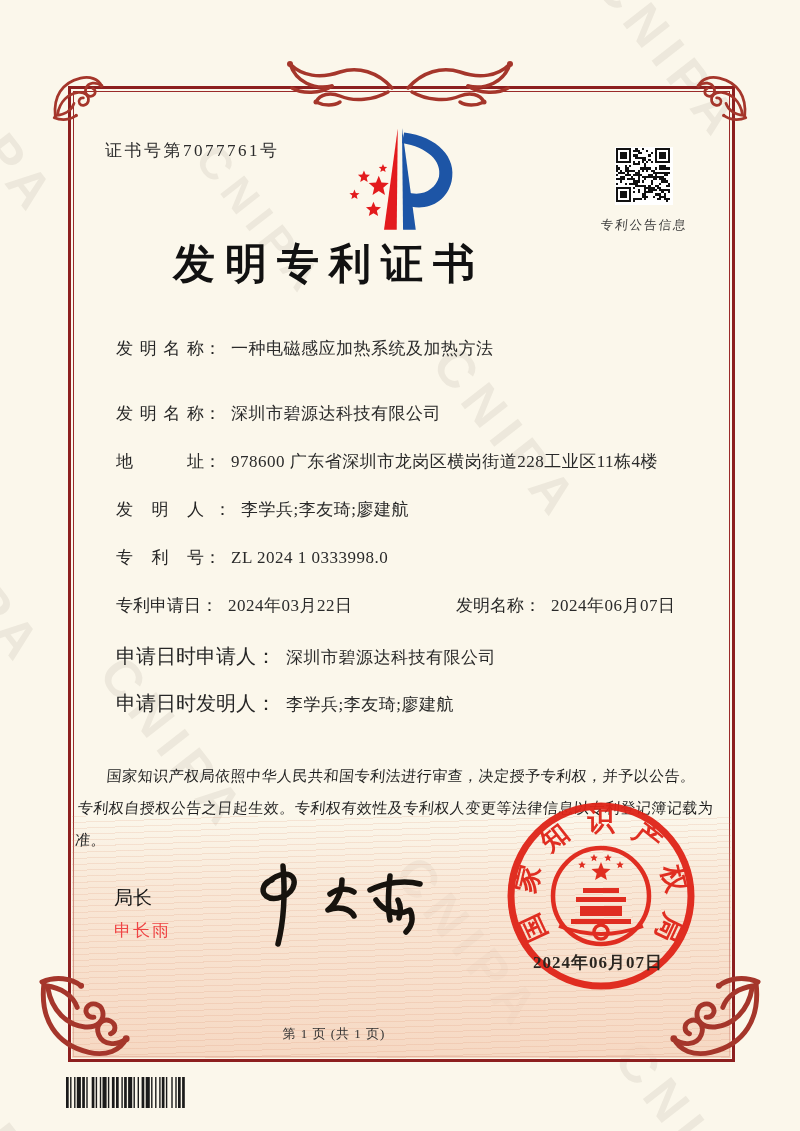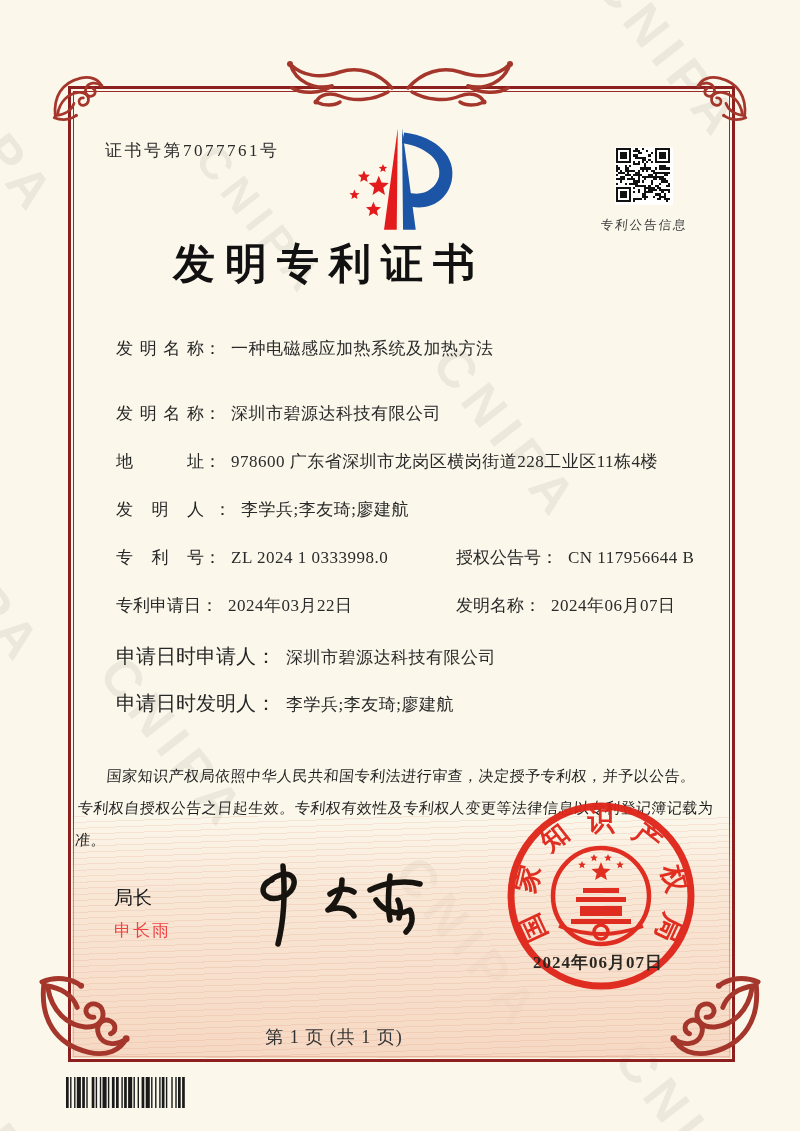--- a/index.html
+++ b/index.html
@@ -62,21 +62,21 @@
   .statement .l1{text-indent:26px;}
   
   .director-title{position:absolute;left:114px;top:885px;font-family:"Liberation Sans","DejaVu Sans",sans-serif;font-size:19px;color:#141414;}
   .director-name{position:absolute;left:114px;top:919px;font-family:"Liberation Sans","DejaVu Sans",sans-serif;font-size:17px;color:#ef4444;letter-spacing:2px;}
   .signature{position:absolute;left:238px;top:858px;}
   
   .seal{position:absolute;left:501px;top:796px;}
   .seal-arc-char{font-size:27px;font-weight:700;fill:#df2418;font-family:"Liberation Serif",serif;}
   .seal-date{font-size:17px;font-weight:600;fill:#201c17;letter-spacing:1px;font-family:"Liberation Serif",serif;}
   
-  .page-no{position:absolute;left:0;top:1025px;width:668px;text-align:center;font-size:18px;color:#333;letter-spacing:1px;}
+  .page-no{position:absolute;left:0;top:1025px;width:668px;text-align:center;font-size:13px;color:#333;letter-spacing:1px;}
   .barcode{position:absolute;left:66px;top:1077px;}
   .ornaments{position:absolute;left:0;top:0;pointer-events:none;}
 </style>
 </head>
 <body>
 
 <div class="wm" style="left:-55px;top:30px">CNIPA</div>
 <div class="wm" style="left:630px;top:-45px">CNIPA</div>
 <div class="wm" style="left:225px;top:135px;font-size:44px">CNIPA</div>
 <div class="wm" style="left:468px;top:335px">CNIPA</div>
@@ -449,23 +449,20 @@
     <span class="jlabel">发明名称</span><span class="colon">：</span><span class="fvalue">深圳市碧源达科技有限公司</span>
   </div>
   <div class="frow" style="top:113px">
     <span class="jlabel">地址</span><span class="colon">：</span><span class="fvalue">978600 广东省深圳市龙岗区横岗街道228工业区11栋4楼</span>
   </div>
   <div class="frow" style="top:161px">
     <span class="jlabel">发明人</span><span class="colon"></span><span class="colon">：</span><span class="fvalue">李学兵;李友琦;廖建航</span>
   </div>
   <div class="frow" style="top:209px">
     <span class="jlabel">专利号</span><span class="colon">：</span><span class="fvalue">ZL 2024 1 0333998.0</span>
-    <span class="rcol">
-      <span>授权公告号</span><span class="colon">：</span><span class="fvalue">CN 117956644 B</span>
-    </span>
   </div>
   <div class="frow" style="top:257px">
     <span>专利申请日</span><span class="colon">：</span><span class="fvalue">2024年03月22日</span>
     <span class="rcol">
       <span>发明名称</span><span class="colon">：</span><span class="fvalue">2024年06月07日</span>
     </span>
   </div>
   <div class="frow" style="top:306px">
     <span class="small-label">申请日时申请人</span><span class="colon small-label">：</span><span class="fvalue">深圳市碧源达科技有限公司</span>
   </div>

